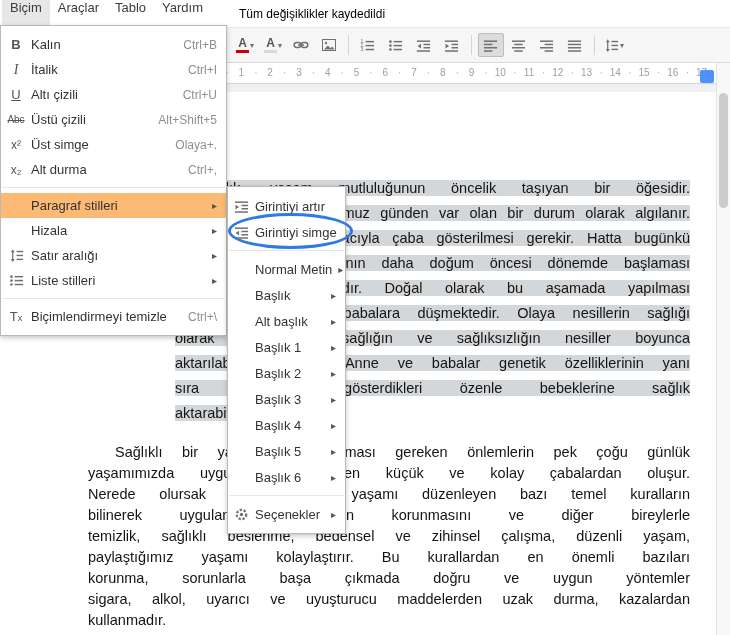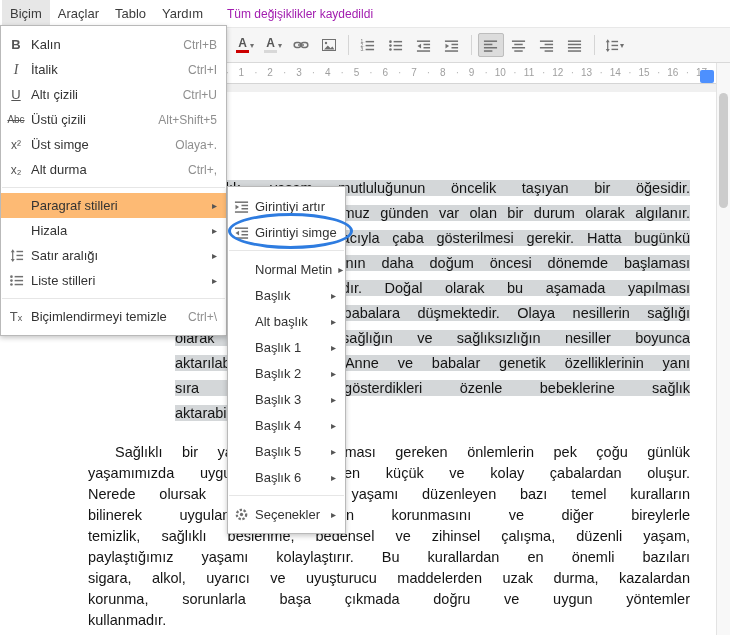--- a/index.html
+++ b/index.html
@@ -3,23 +3,23 @@
 <meta charset="utf-8">
 <style>
   *{box-sizing:border-box;margin:0;padding:0}
   html,body{background:#fff}
   body{font-family:"Liberation Sans","DejaVu Sans",sans-serif}
   .screen{position:relative;width:730px;height:635px;background:#fff;overflow:hidden}
 
   
   .menubar{position:absolute;top:0;left:0;right:0;height:27px;display:flex;align-items:center;padding-left:2px;font-size:13px;color:#3c3c3c;background:#fff;z-index:4}
   .mb-items{display:flex;height:100%;align-items:stretch}
-  .menu-btn{display:flex;align-items:center;padding:0 8px;cursor:default}
+  .menu-btn{display:flex;align-items:flex-start;padding:0 8px;cursor:default}
   .menu-btn.open{background:#e7e7e7}
-  .save-status{margin-left:16px;color:#a21caf;font-size:12px}
+  .save-status{margin-left:28px;color:#000000;font-size:12px}
 
   
   .toolbar{position:absolute;top:27px;left:0;right:0;height:36px;background:#f6f6f6;border-top:1px solid #e8e8e8;border-bottom:1px solid #d9d9d9;display:flex;align-items:center;padding-left:231px;z-index:2}
   .tb{height:24px;min-width:26px;display:flex;align-items:center;justify-content:center;margin:0 1px;border:1px solid transparent;border-radius:2px}
   .tb.pressed{background:#dcdcdc;border-color:#bdbdbd}
   .tb.tsep{min-width:1px;width:1px;height:20px;background:#d5d5d5;border:none;margin:0 5px;border-radius:0}
   .tbi{display:flex;align-items:center}
   .dd{font-size:8px;color:#707070;margin-left:1px}
   .icoA{display:flex;flex-direction:column;align-items:center}
   .icoA .al{font-weight:bold;font-size:12px;line-height:11px;color:#555}
@@ -97,22 +97,22 @@
         <div class="ln last"><span class="sel">aktarabilmektedirler.</span></div>
       </div>
     <div class="para para2">
 
     <div class="ln first"><span>Sağlıklı bir yaşam için alınması gereken önlemlerin pek çoğu günlük</span></div>
         <div class="ln"><span>yaşamımızda uygulanması gereken küçük ve kolay çabalardan oluşur.</span></div>
         <div class="ln"><span>Nerede olursak olalım, toplu yaşamı düzenleyen bazı temel kuralların</span></div>
         <div class="ln"><span>bilinerek uygulanması, sağlığın korunmasını ve diğer bireylerle</span></div>
         <div class="ln"><span>temizlik, sağlıklı beslenme, bedensel ve zihinsel çalışma, düzenli yaşam,</span></div>
         <div class="ln"><span>paylaştığımız yaşamı kolaylaştırır. Bu kurallardan en önemli bazıları</span></div>
+        <div class="ln"><span>korunma, sorunlarla başa çıkmada doğru ve uygun yöntemler</span></div>
         <div class="ln"><span>sigara, alkol, uyarıcı ve uyuşturucu maddelerden uzak durma, kazalardan</span></div>
-        <div class="ln"><span>korunma, sorunlarla başa çıkmada doğru ve uygun yöntemler</span></div>
         <div class="ln last"><span>kullanmadır.</span></div>
       </div>
   </div>
 
   <div class="menubar">
     <div class="mb-items">
 
     <span class="menu-btn open">
           <span>Biçim</span>
         </span>

